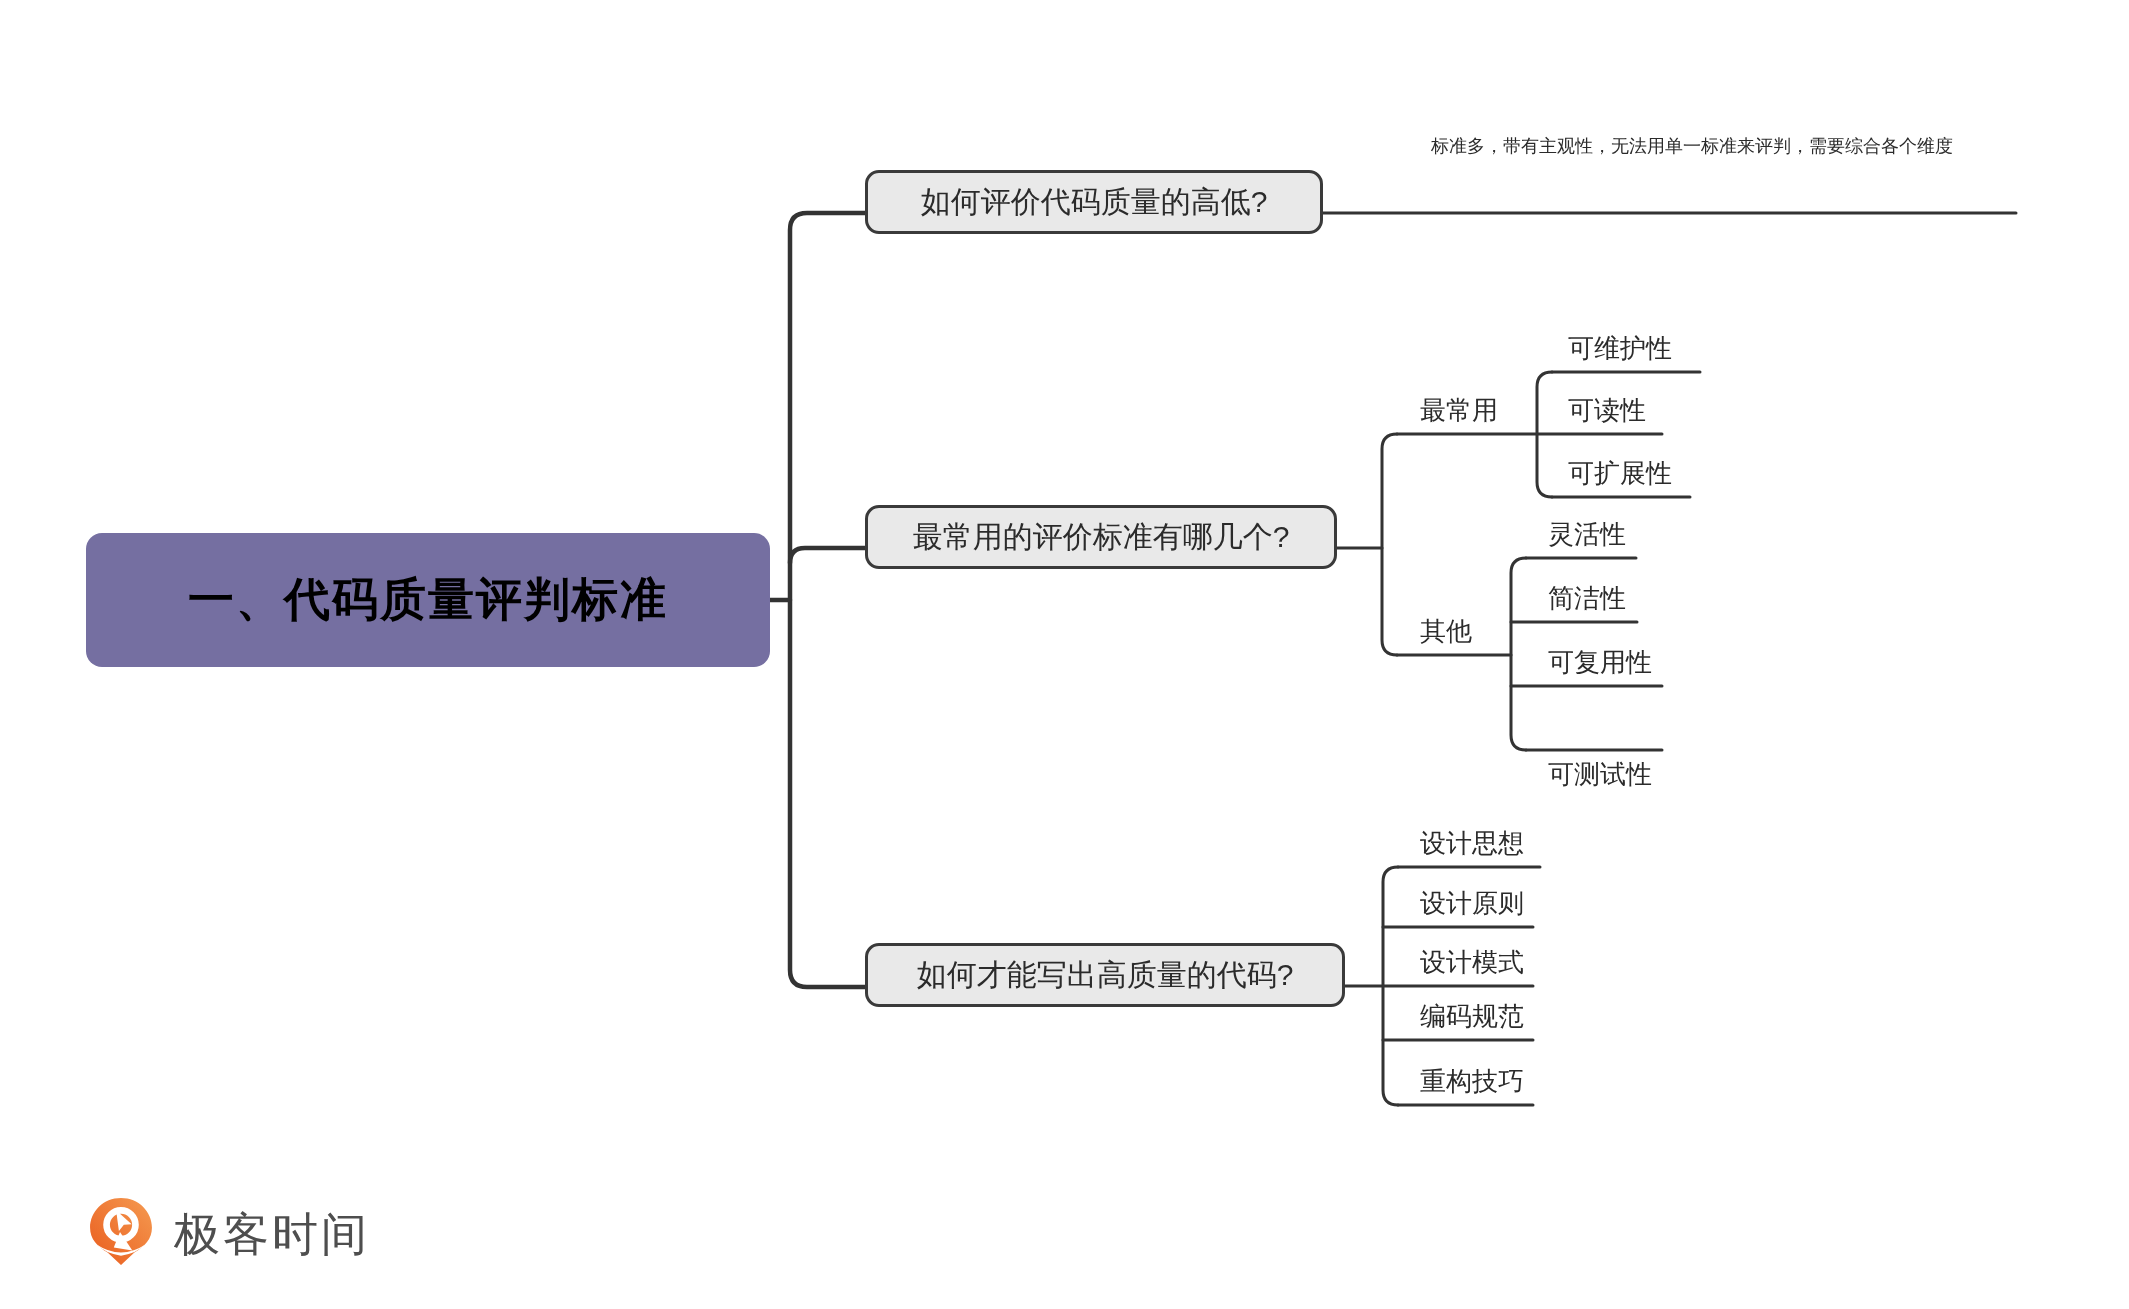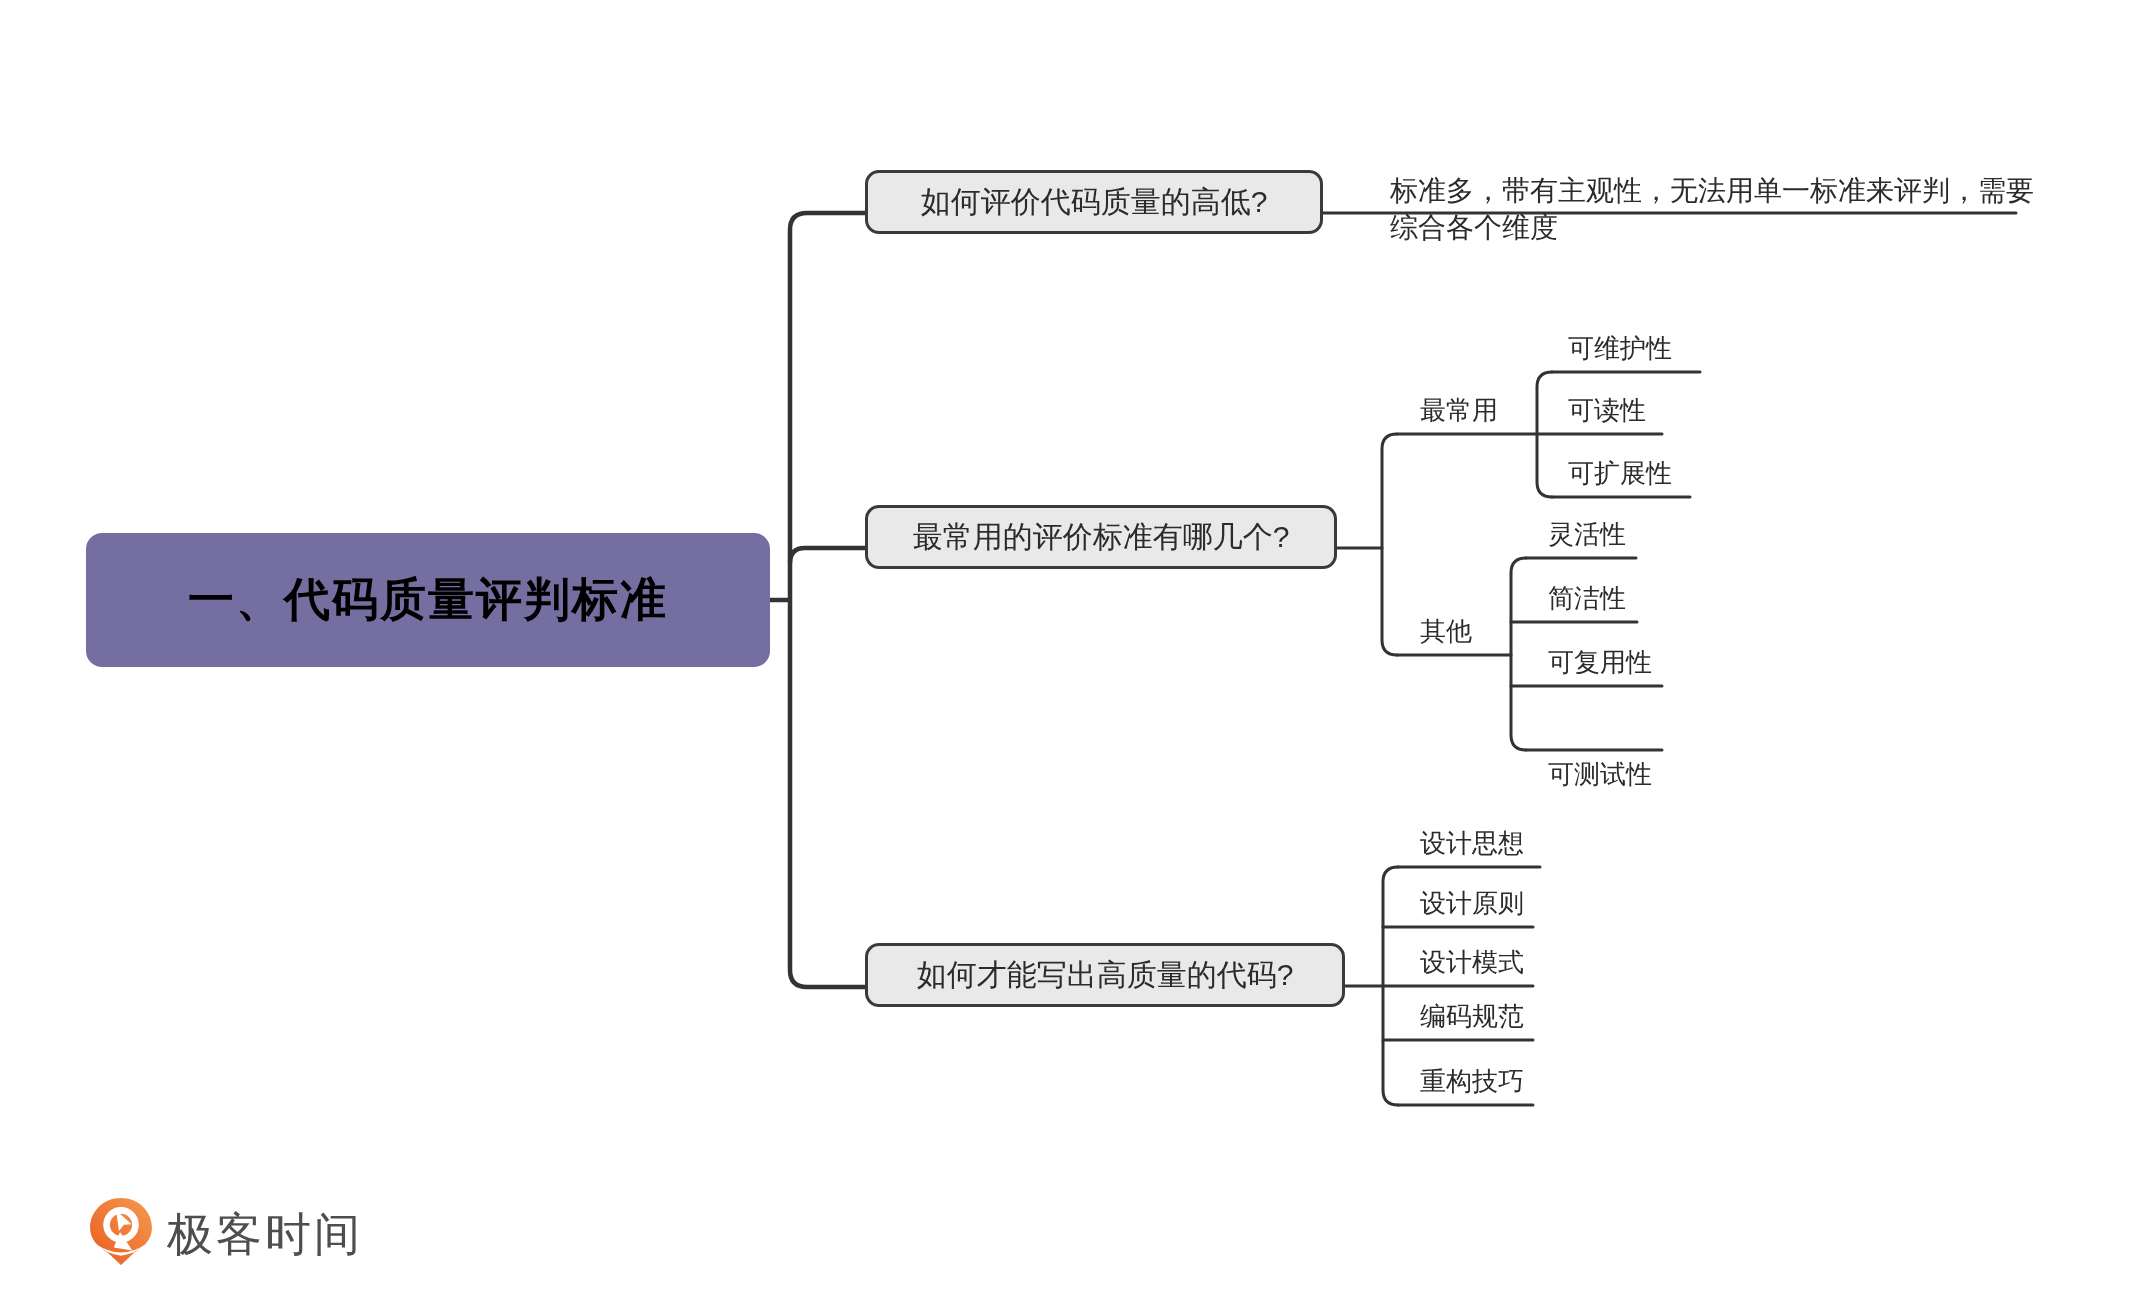--- a/index.html
+++ b/index.html
@@ -29,25 +29,25 @@
     display:flex;align-items:center;justify-content:center;
     font-size:30px;color:var(--text);white-space:nowrap;
   }
   .q-node.top{left:865px;top:170px;width:458px;}
   .q-node.mid{left:865px;top:505px;width:472px;}
   .q-node.bot{left:865px;top:943px;width:480px;}
   .leaf{
     position:absolute;font-size:26px;color:var(--text);white-space:nowrap;line-height:32px;
   }
   .note{
-    position:absolute;left:1390px;top:128px;width:650px;
-    font-size:28px;line-height:37px;color:var(--text);margin-top:44px;
+    position:absolute;left:1431px;top:128px;width:650px;
+    font-size:18px;line-height:37px;color:var(--text);
   }
   .brand{
-    position:absolute;left:88px;top:1196px;display:flex;align-items:center;gap:13px;
+    position:absolute;left:88px;top:1196px;display:flex;align-items:center;gap:20px;
   }
   .brand-icon{width:66px;height:76px;}
   .brand-text{
     font-size:46px;color:var(--brand-text);font-weight:500;letter-spacing:3px;
     line-height:66px;
   }
 </style>
 </head>
 <body>
 

